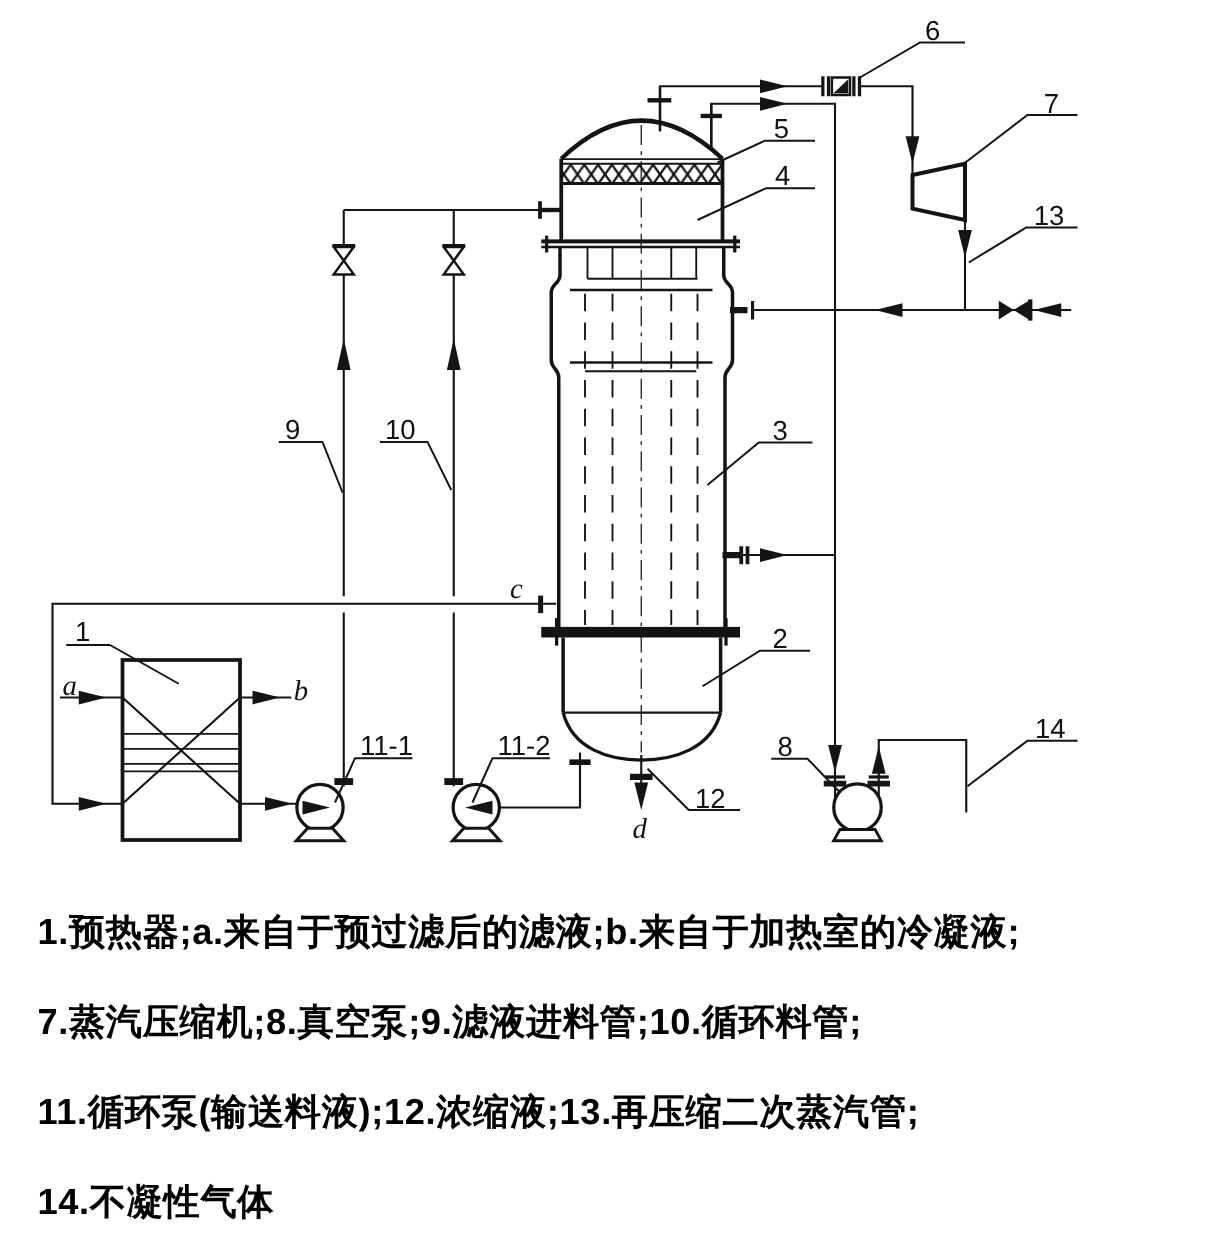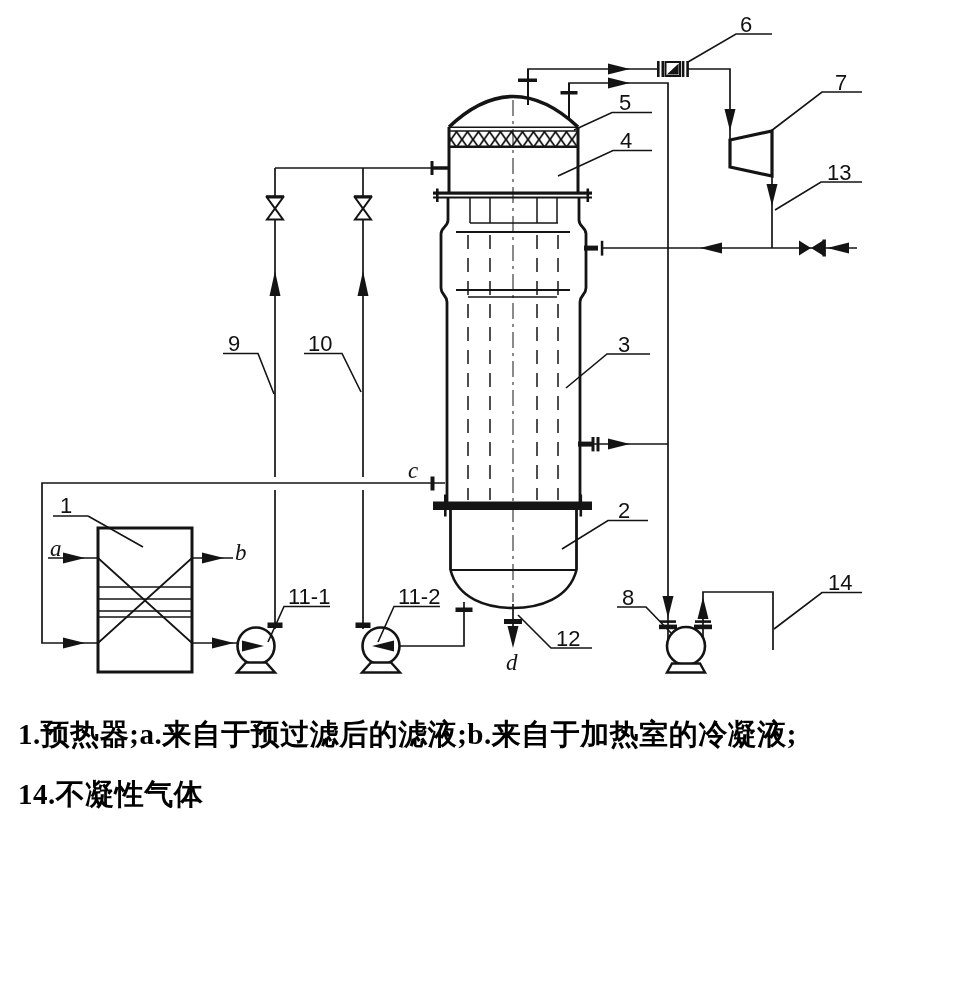--- a/index.html
+++ b/index.html
@@ -3,23 +3,23 @@
 <meta charset="utf-8">
 <style>
   html,body{margin:0;padding:0;background:#ffffff;}
   .page{position:relative;width:968px;height:996px;background:#fff;overflow:hidden;
         font-family:"Liberation Serif","DejaVu Serif",serif;}
   svg{display:block;}
   svg text{font-family:"Liberation Sans","DejaVu Sans",sans-serif;fill:#111;}
   svg text.num{font-size:22px;}
   svg text.port{font-size:23px;font-style:italic;font-family:"Liberation Serif","DejaVu Serif",serif;}
   .legend{position:absolute;left:0;top:704px;width:968px;}
-  .legend p{margin:0;padding:0 6px 0 18px;font-size:29px;font-weight:bold;
+  .legend p{margin:12px;padding:0 6px 0 18px;font-size:29px;font-weight:bold;
             line-height:60px;color:#000;letter-spacing:0.5px;white-space:nowrap;
-            font-family:Liberation Serif, serif;}
+            font-family:Liberation Sans, sans-serif;}
 </style>
 </head>
 <body>
 
 <div class="page">
 
 <svg width="968" height="704" viewBox="0 0 968 704">
   <defs>
     <pattern id="xh" width="11" height="15.5" patternUnits="userSpaceOnUse">
       <path d="M0,0 L11,15.5 M11,0 L0,15.5" stroke="#111" stroke-width="1.8" fill="none"></path>
@@ -236,16 +236,18 @@
     <text class="num" x="828" y="590">14</text>
     <text class="port" x="50" y="556">a</text>
     <text class="port" x="235" y="560">b</text>
     <text class="port" x="408" y="478">c</text>
     <text class="port" x="506" y="670">d</text>
   </g>
 </svg>
 
 <div class="legend">
   <p>1.预热器;a.来自于预过滤后的滤液;b.来自于加热室的冷凝液;</p>
+  <p>7.蒸汽压缩机;8.真空泵;9.滤液进料管;10.循环料管;</p>
+  <p>11.循环泵(输送料液);12.浓缩液;13.再压缩二次蒸汽管;</p>
   <p>14.不凝性气体</p>
 </div>
 
 </div>
 
 </body></html>

